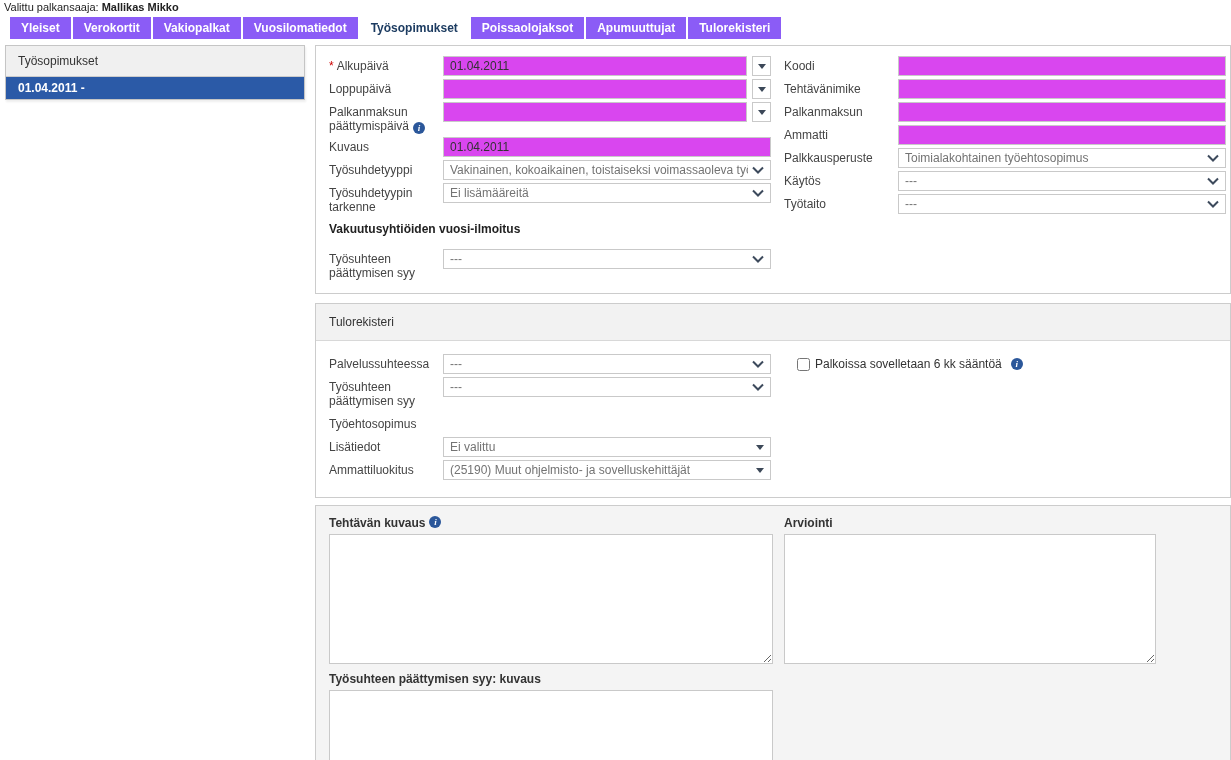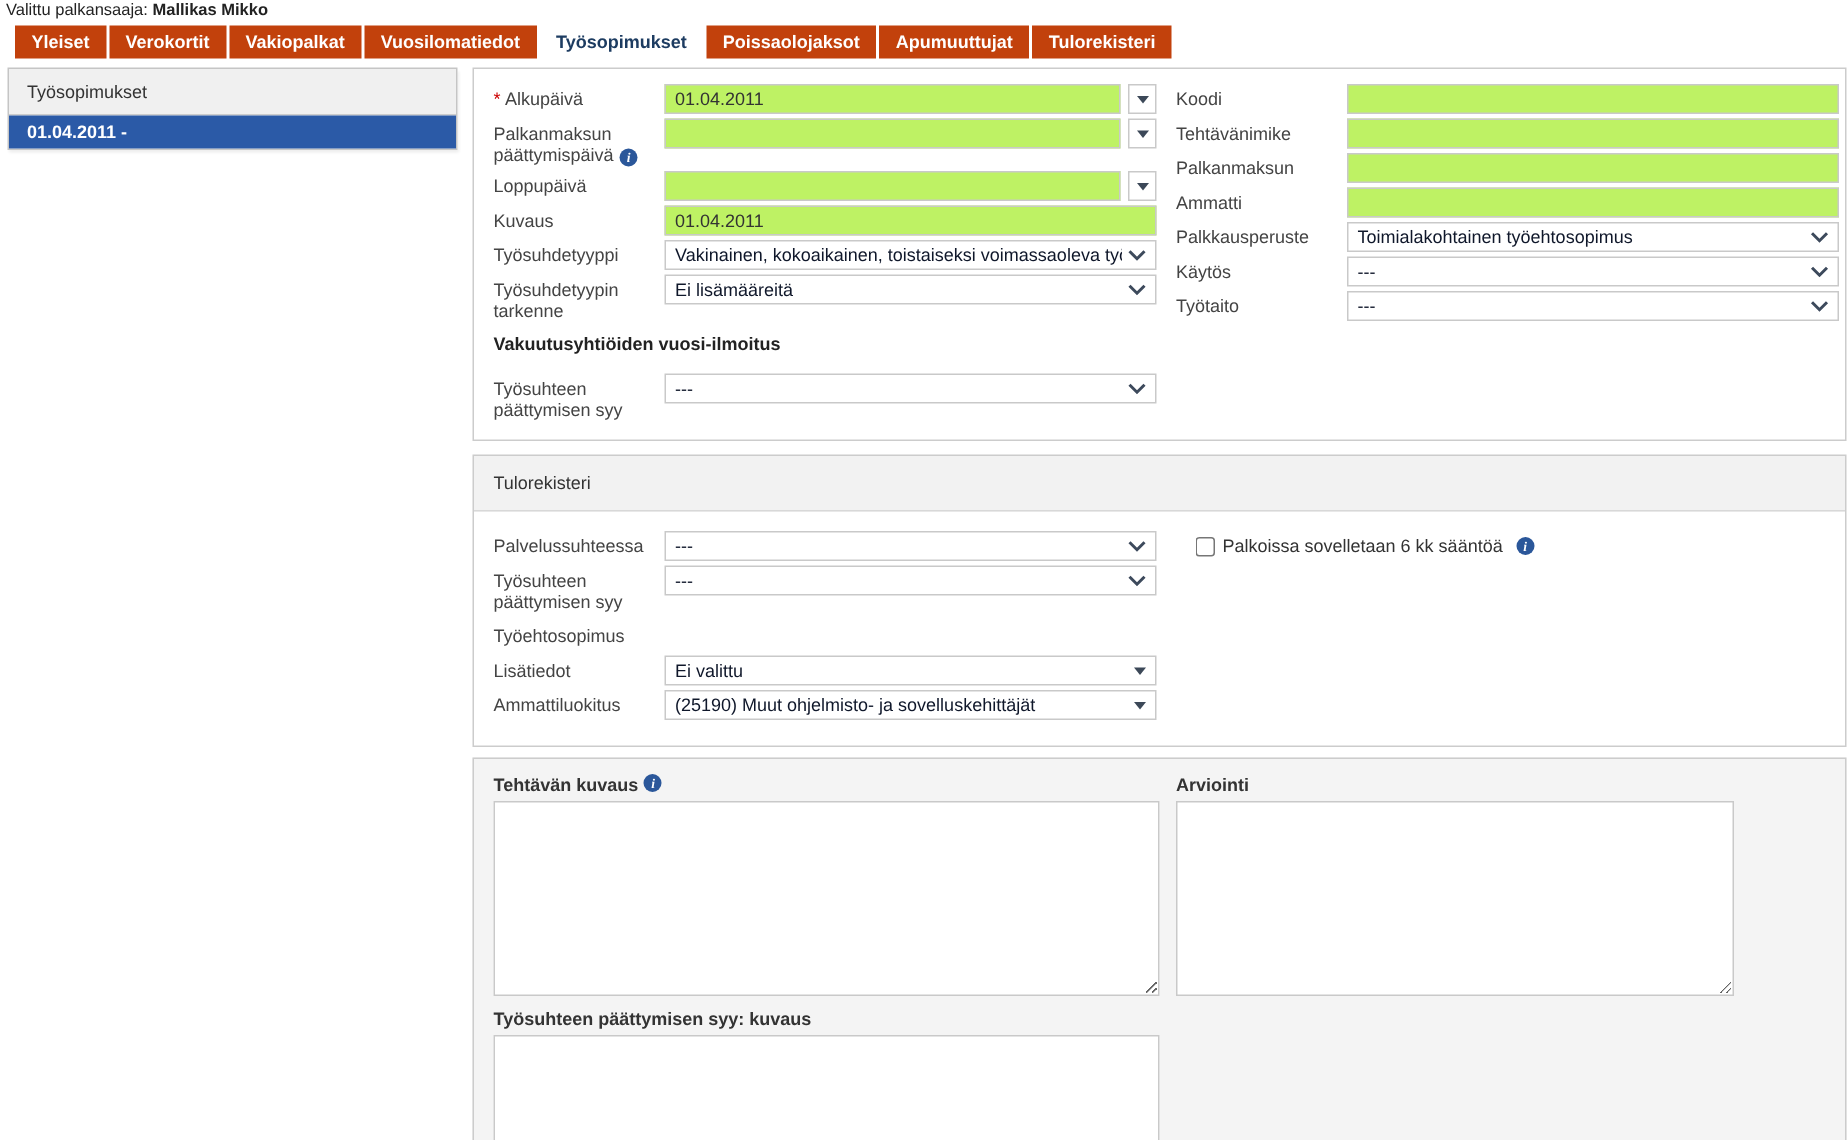--- a/index.html
+++ b/index.html
@@ -2,21 +2,21 @@
 <html><head>
 <meta charset="utf-8">
 <style>
   * { margin:0; padding:0; }
   html,body { width:1231px; height:760px; overflow:hidden; background:#fff;
     font-family:"Liberation Sans","DejaVu Sans",sans-serif; font-size:12px; color:#333; }
   .page-title { position:absolute; left:4px; top:1px; font-size:11px; color:#222; }
   .page-title b { font-weight:700; }
 
   .tabbar { position:absolute; left:10px; top:17px; display:flex; gap:2px; }
-  .tab { background:#c2410c; color:#fff; font-weight:700; font-size:12px;
+  .tab { background:#8b5cf6; color:#fff; font-weight:700; font-size:12px;
     padding:4px 11px; line-height:14px; cursor:pointer; white-space:nowrap; }
   .tab.active { background:#fff; color:#1d3c61; }
 
   .sidebar { position:absolute; left:5px; top:45px; width:300px; background:#fff;
     border:1px solid #c5c5c5; box-shadow:1px 2px 2px rgba(0,0,0,.07); box-sizing:border-box; }
   .sidebar-header { background:#f0f0f0; padding:8px 12px; border-bottom:1px solid #ccc; color:#333; }
   .sidebar-item { padding:4px 12px; border-bottom:1px solid #ddd; color:#333; cursor:pointer; }
   .sidebar-item:last-child { border-bottom:none; }
   .sidebar-item.selected { background:#2b5aa7; color:#fff; font-weight:700; }
 
@@ -32,31 +32,31 @@
   .col { position:absolute; top:10px; width:442px; }
   .colL { left:13px; } .colR { left:468px; }
 
   .frow { display:flex; margin-bottom:3px; min-height:20px; }
   .frow.mb6 { margin-bottom:6px; }
   .flabel { flex:none; width:114px; padding:3px 6px 0 0; box-sizing:border-box;
     color:#444; line-height:14px; }
   .fctrl { flex:1; min-width:0; display:flex; }
 
   .ti { width:100%; height:20px; box-sizing:border-box; border:1px solid #c9c9c9;
-    padding:0 6px; font:12px "Liberation Sans","DejaVu Sans",sans-serif; color:#333; background:#bef264; }
+    padding:0 6px; font:12px "Liberation Sans","DejaVu Sans",sans-serif; color:#333; background:#d946ef; }
   .datewrap { display:flex; width:100%; }
   .datewrap .ti { flex:1; min-width:0; }
   .dropbtn { flex:none; width:19px; height:20px; margin-left:5px; border:1px solid #c9c9c9;
     background:#fff; display:flex; align-items:center; justify-content:center; cursor:pointer; padding:0; }
   .tri { width:0; height:0; border-left:4px solid transparent; border-right:4px solid transparent;
     border-top:5px solid #3c4858; }
 
   .sel, .combo { width:100%; height:20px; box-sizing:border-box; border:1px solid #c9c9c9;
     background:#fff; display:flex; align-items:center; justify-content:space-between;
-    padding:4px 6px; color:#0f172a; cursor:pointer; }
+    padding:4px 6px; color:#737373; cursor:pointer; }
   .sel .txt, .combo .txt { white-space:nowrap; overflow:hidden; flex:1; }
   .chev { flex:none; margin-left:4px; display:flex; }
 
   .sect-head { font-weight:700; color:#222; margin:8px 0 13px; }
 
   .req { color:#c00; margin-right:3px; }
   .info { display:inline-flex; flex:none; width:12px; height:12px; border-radius:50%;
     background:#2b579a; color:#fff; font-family:"Liberation Serif","DejaVu Serif",serif;
     font-size:9px; font-weight:700; font-style:italic; align-items:center; justify-content:center;
     margin-left:4px; vertical-align:-1px; cursor:pointer; }
@@ -113,33 +113,33 @@
           <div class="datewrap">
         <input class="ti" type="text" value="01.04.2011" style="">
         <button class="dropbtn">
               <span class="tri"></span>
             </button>
       </div>
         </div>
     </div>
 
     <div class="frow">
-      <div class="flabel"><span>Palkanmaksun päättymispäivä</span><span class="info">i</span></div>
+      <div class="flabel"><span>Loppupäivä</span></div>
       <div class="fctrl">
           <div class="datewrap">
         <input class="ti" type="text" value="" style="">
         <button class="dropbtn">
               <span class="tri"></span>
             </button>
       </div>
         </div>
     </div>
 
     <div class="frow">
-      <div class="flabel"><span>Loppupäivä</span></div>
+      <div class="flabel"><span>Palkanmaksun päättymispäivä</span><span class="info">i</span></div>
       <div class="fctrl">
           <div class="datewrap">
         <input class="ti" type="text" value="" style="">
         <button class="dropbtn">
               <span class="tri"></span>
             </button>
       </div>
         </div>
     </div>
 

